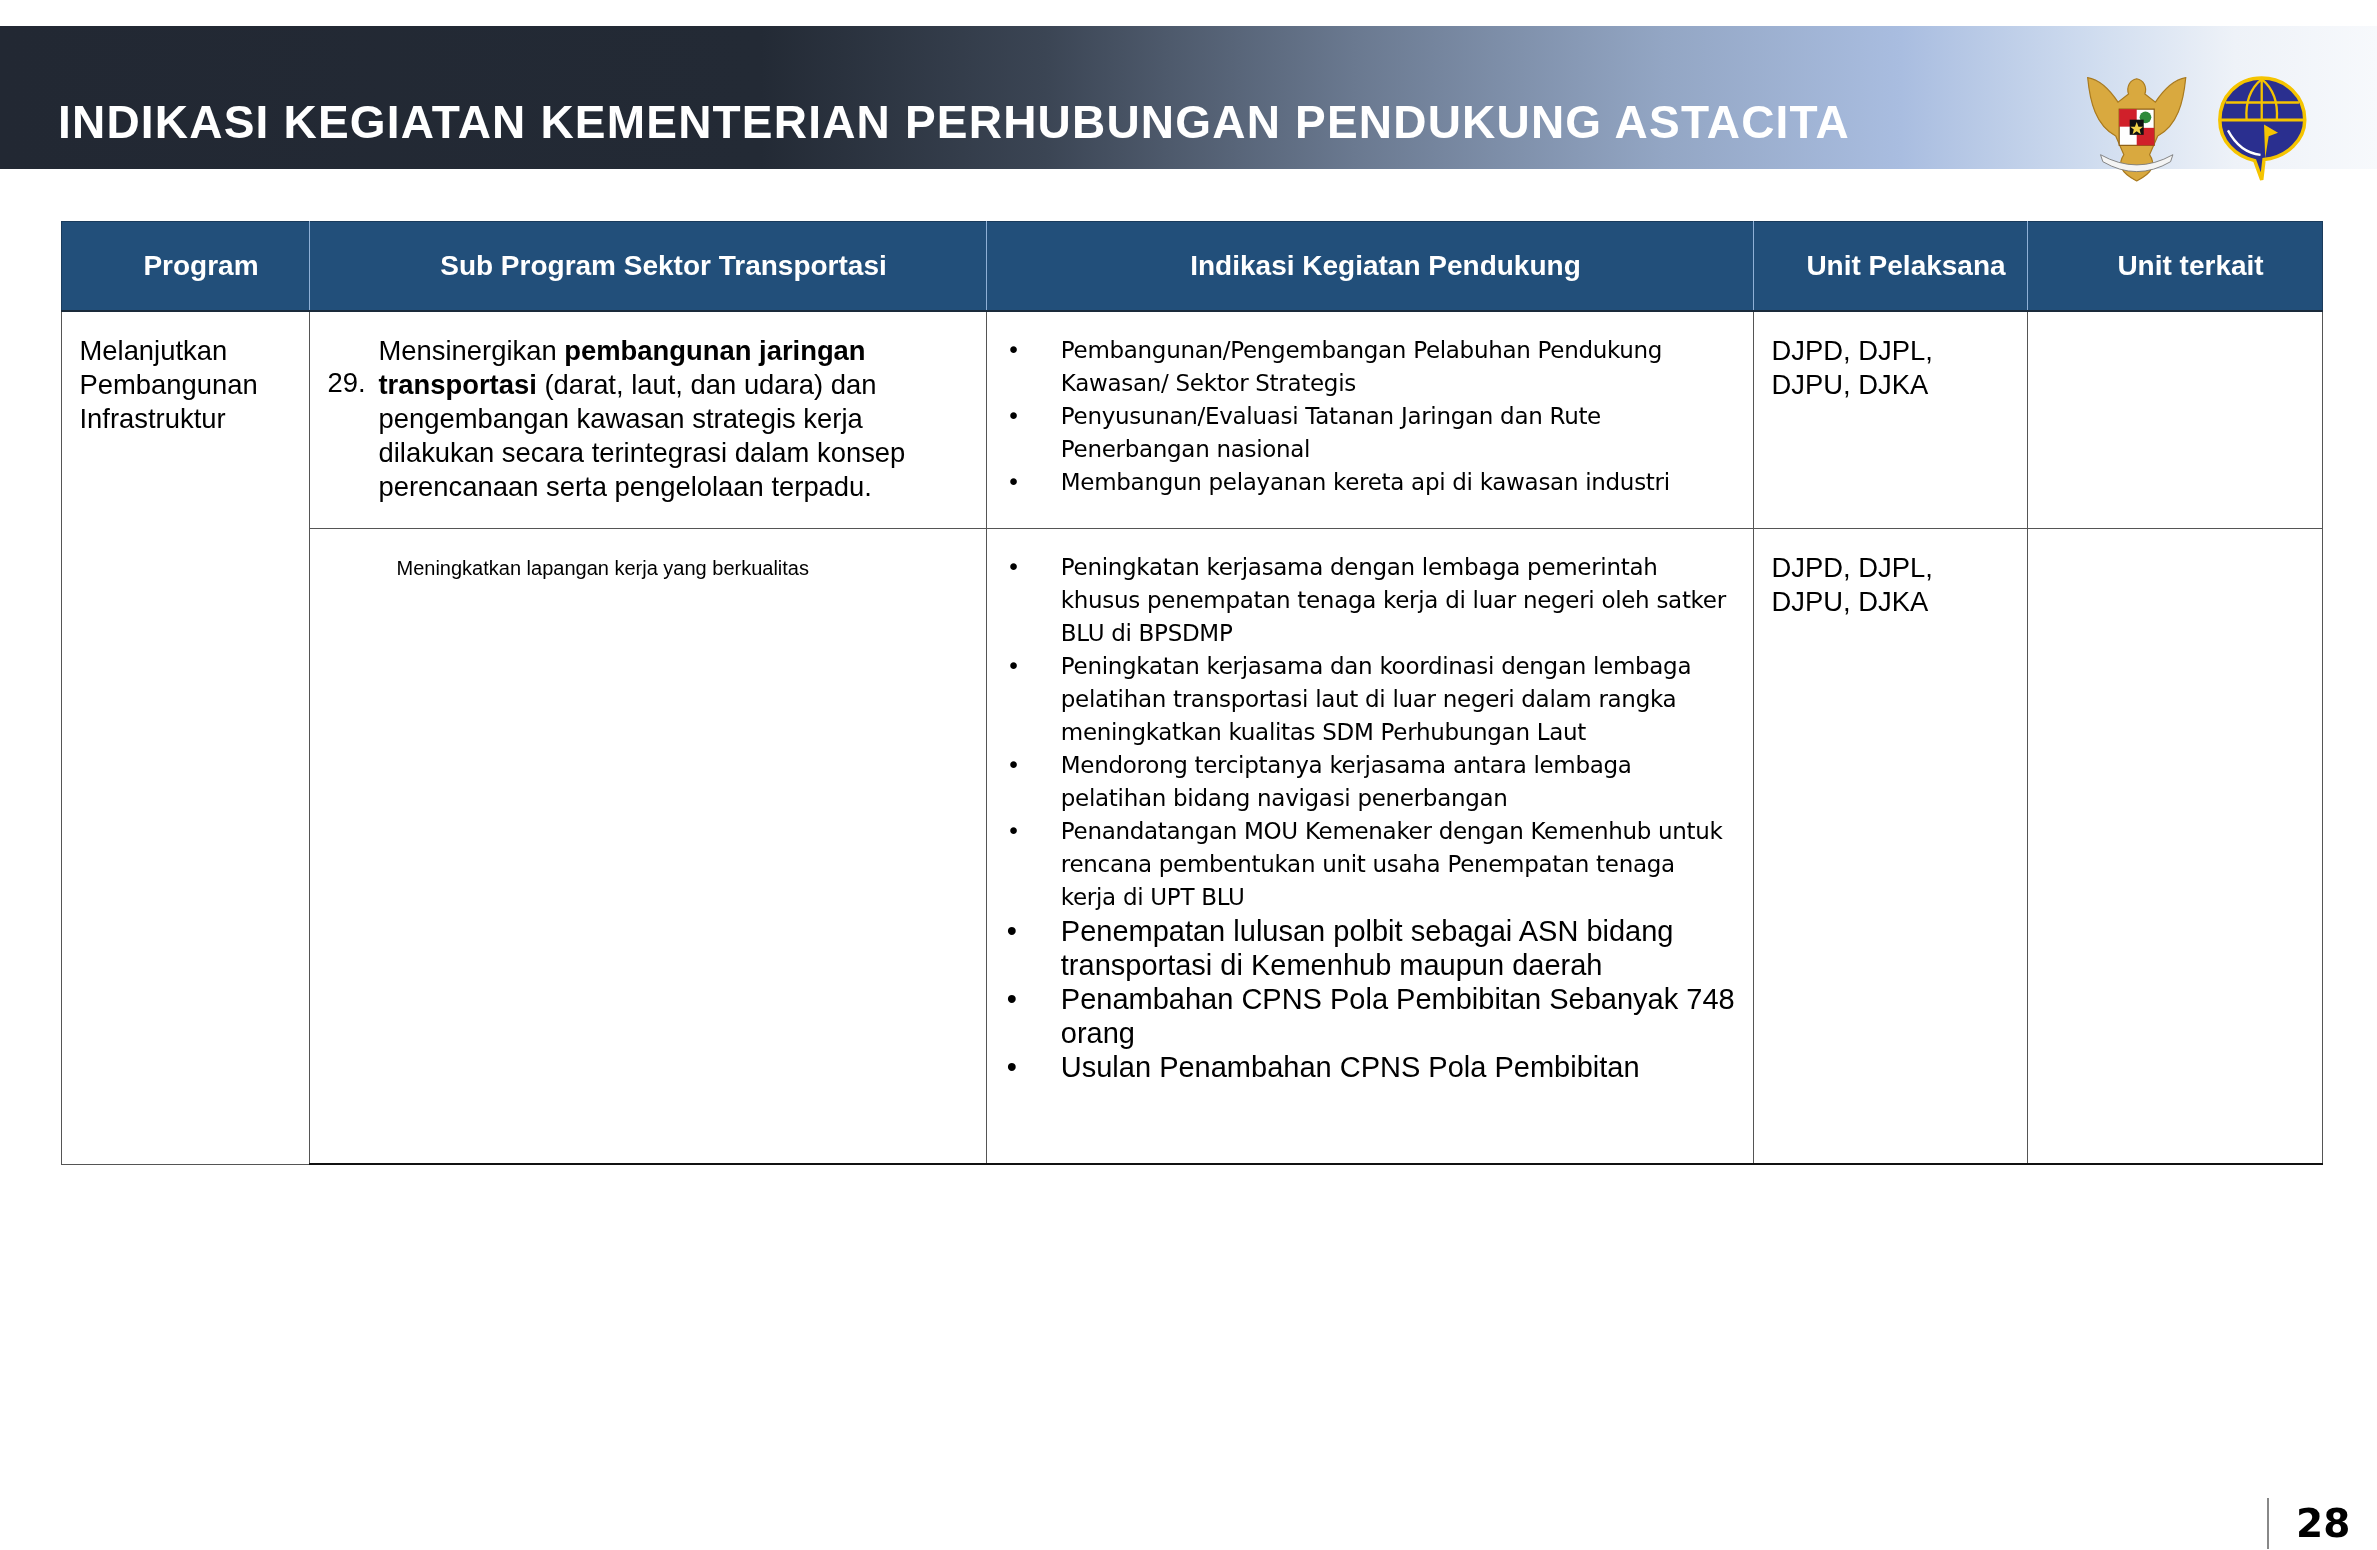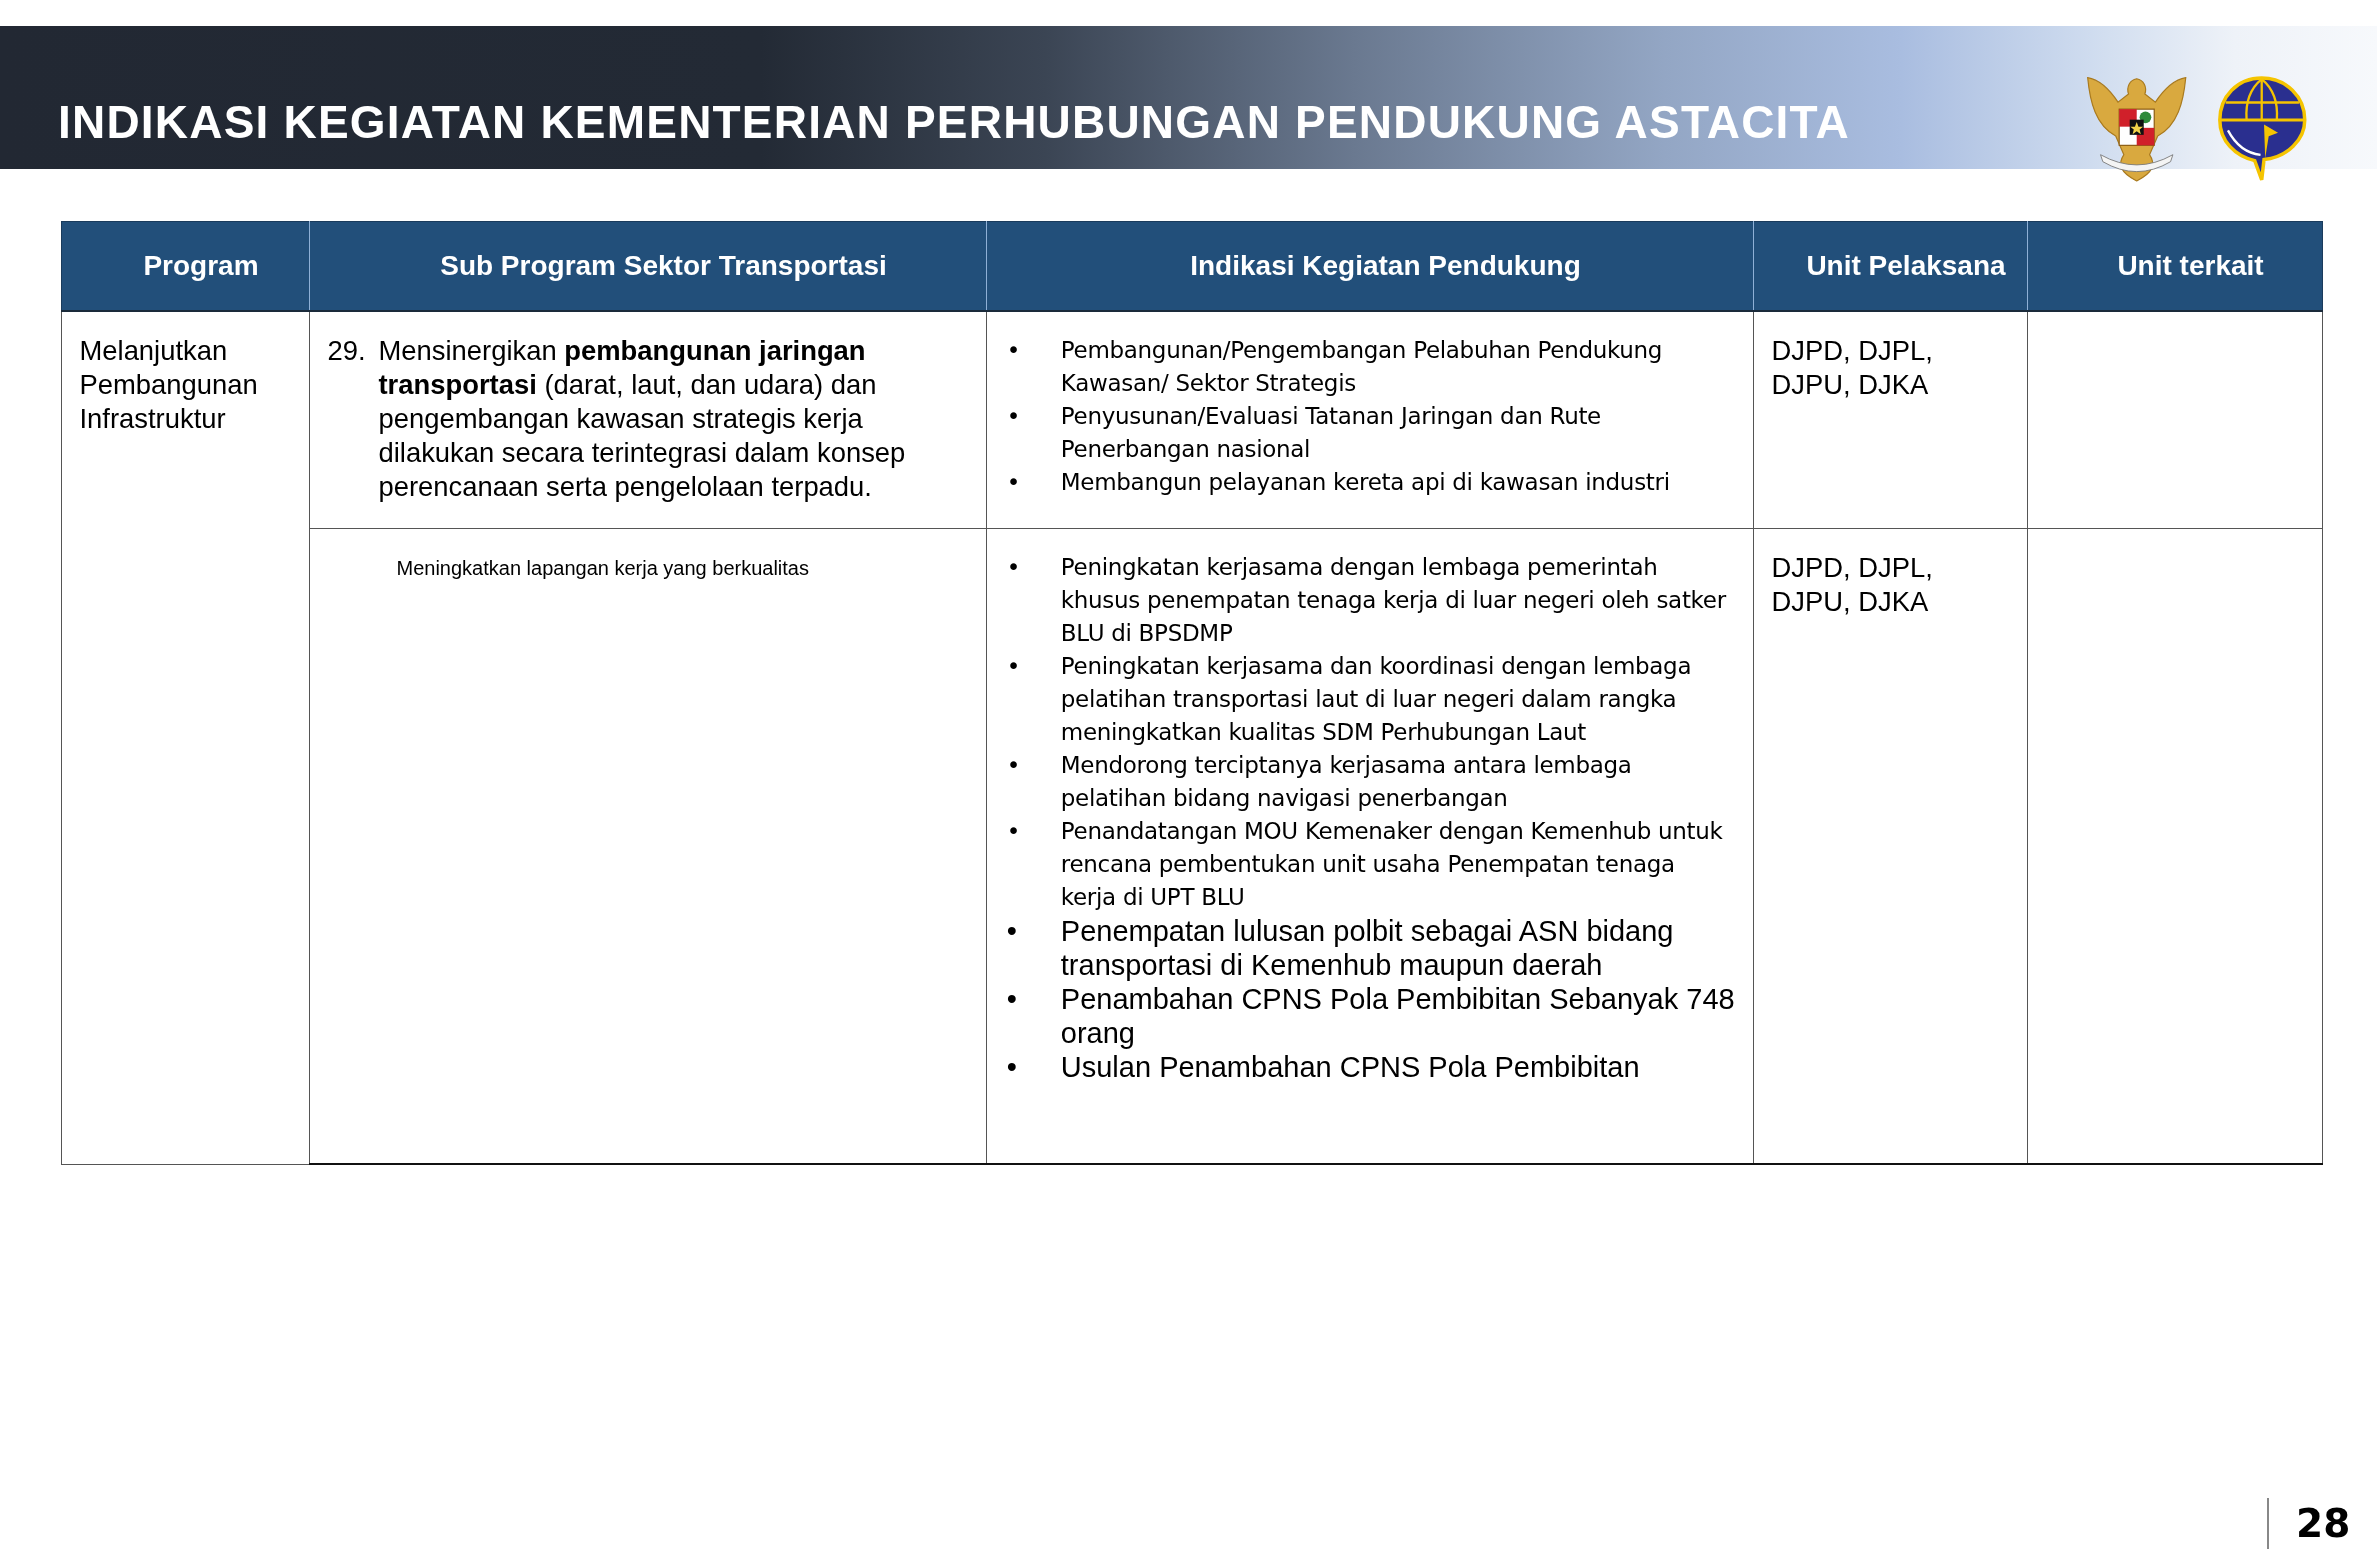--- a/index.html
+++ b/index.html
@@ -32,21 +32,21 @@
   table.grid th:first-child { border-left:1.2px solid #1a3b5c; }
   table.grid th:last-child { border-right:1.2px solid #1a3b5c;margin-top:20px; }
   table.grid td {
     border:1.2px solid #555; vertical-align:top; font-size:27.4px; line-height:34px;
     padding:22px 17.5px 11.7px 17.5px;
   }
   table.grid tr.r1 td { height:182px; }
   table.grid tr.r2 td { height:601px; }
   table.grid tr.last td { border-bottom:2.3px solid #111; }
   .num-row { display:flex; }
-  .num { width:51px; flex:none; }
+  .num { width:51px; flex:none;margin-top:32px; }
   .subtxt { flex:1; }
   .sub2 { padding-left:69px; }
   ul.bul { list-style:none; margin:0; padding:0; }
   ul.bul li { display:flex; }
   ul.bul li .dot { width:54px; flex:none; padding-left:2.3px; }
   .calibri { font-family:"DejaVu Sans", sans-serif; font-size:23px; line-height:33px; letter-spacing:-0.3px; }
   .arial { font-family:"Liberation Sans", sans-serif; font-size:29px; line-height:34px; }
   .pgdiv { position:absolute; left:2267px; top:1498px; width:2.3px; height:51px; background:#888; }
   .pgnum { position:absolute; left:2296px; top:1501px; font-size:39px; font-weight:bold; font-family:"DejaVu Sans", sans-serif; }
 </style>

